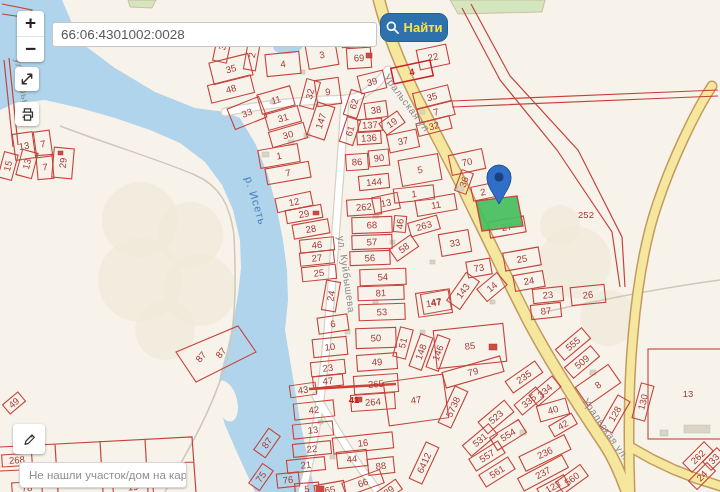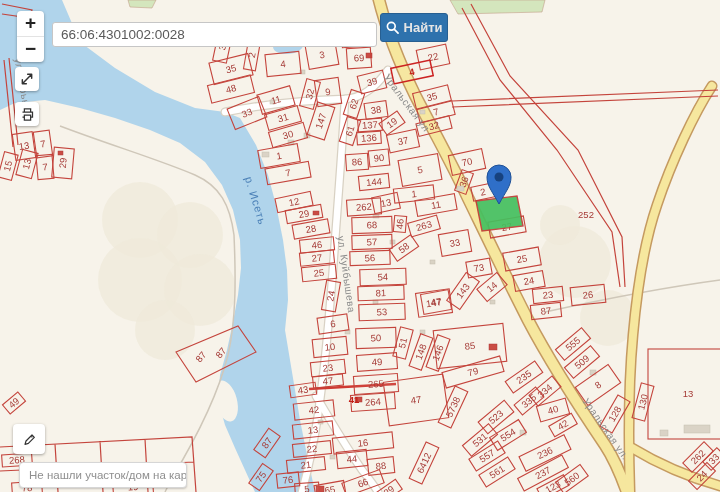--- a/index.html
+++ b/index.html
@@ -46,22 +46,22 @@
   #fsbtn{left:15px;top:67px;width:24px;height:24px;}
   #printbtn{left:15px;top:102px;width:24px;height:24px;}
   #drawbtn{left:13px;top:424px;width:32px;height:30px;}
   .iconwrap{display:flex;align-items:center;justify-content:center;width:100%;height:100%;cursor:pointer;}
 
   #searchbox{position:absolute;left:52px;top:13px;width:325px;height:25px;
              border:1px solid #c6c6c6;border-radius:3px;background:#fff;
              font-size:13.5px;color:#5a5a5a;padding:0 8px;box-sizing:border-box;
              font-family:"Liberation Sans",sans-serif;margin-top:9px;}
   #searchbtn{position:absolute;left:380px;top:13px;width:66px;height:27px;
-             background:var(--ui_accent);border:1px solid #275f91;border-radius:3px;
-             color:#e5e5e5;font-size:13px;font-weight:bold;display:flex;gap:5px;
+             background:var(--ui_accent);border:1px solid #275f91;border-radius:9px;
+             color:#fde047;font-size:13px;font-weight:bold;display:flex;gap:5px;
              align-items:center;justify-content:center;cursor:pointer;}
   #notfound{position:absolute;left:19px;top:462px;width:168px;height:26px;
             background:#fff;border:1px solid #d6d6d6;border-radius:4px;
             box-shadow:0 1px 2px rgba(0,0,0,.2);font-size:11.5px;color:#8f8f8f;
             line-height:25px;padding-left:9px;box-sizing:border-box;white-space:nowrap;overflow:hidden;}
 </style>
 </head>
 <body>
 
 <div id="stage">

